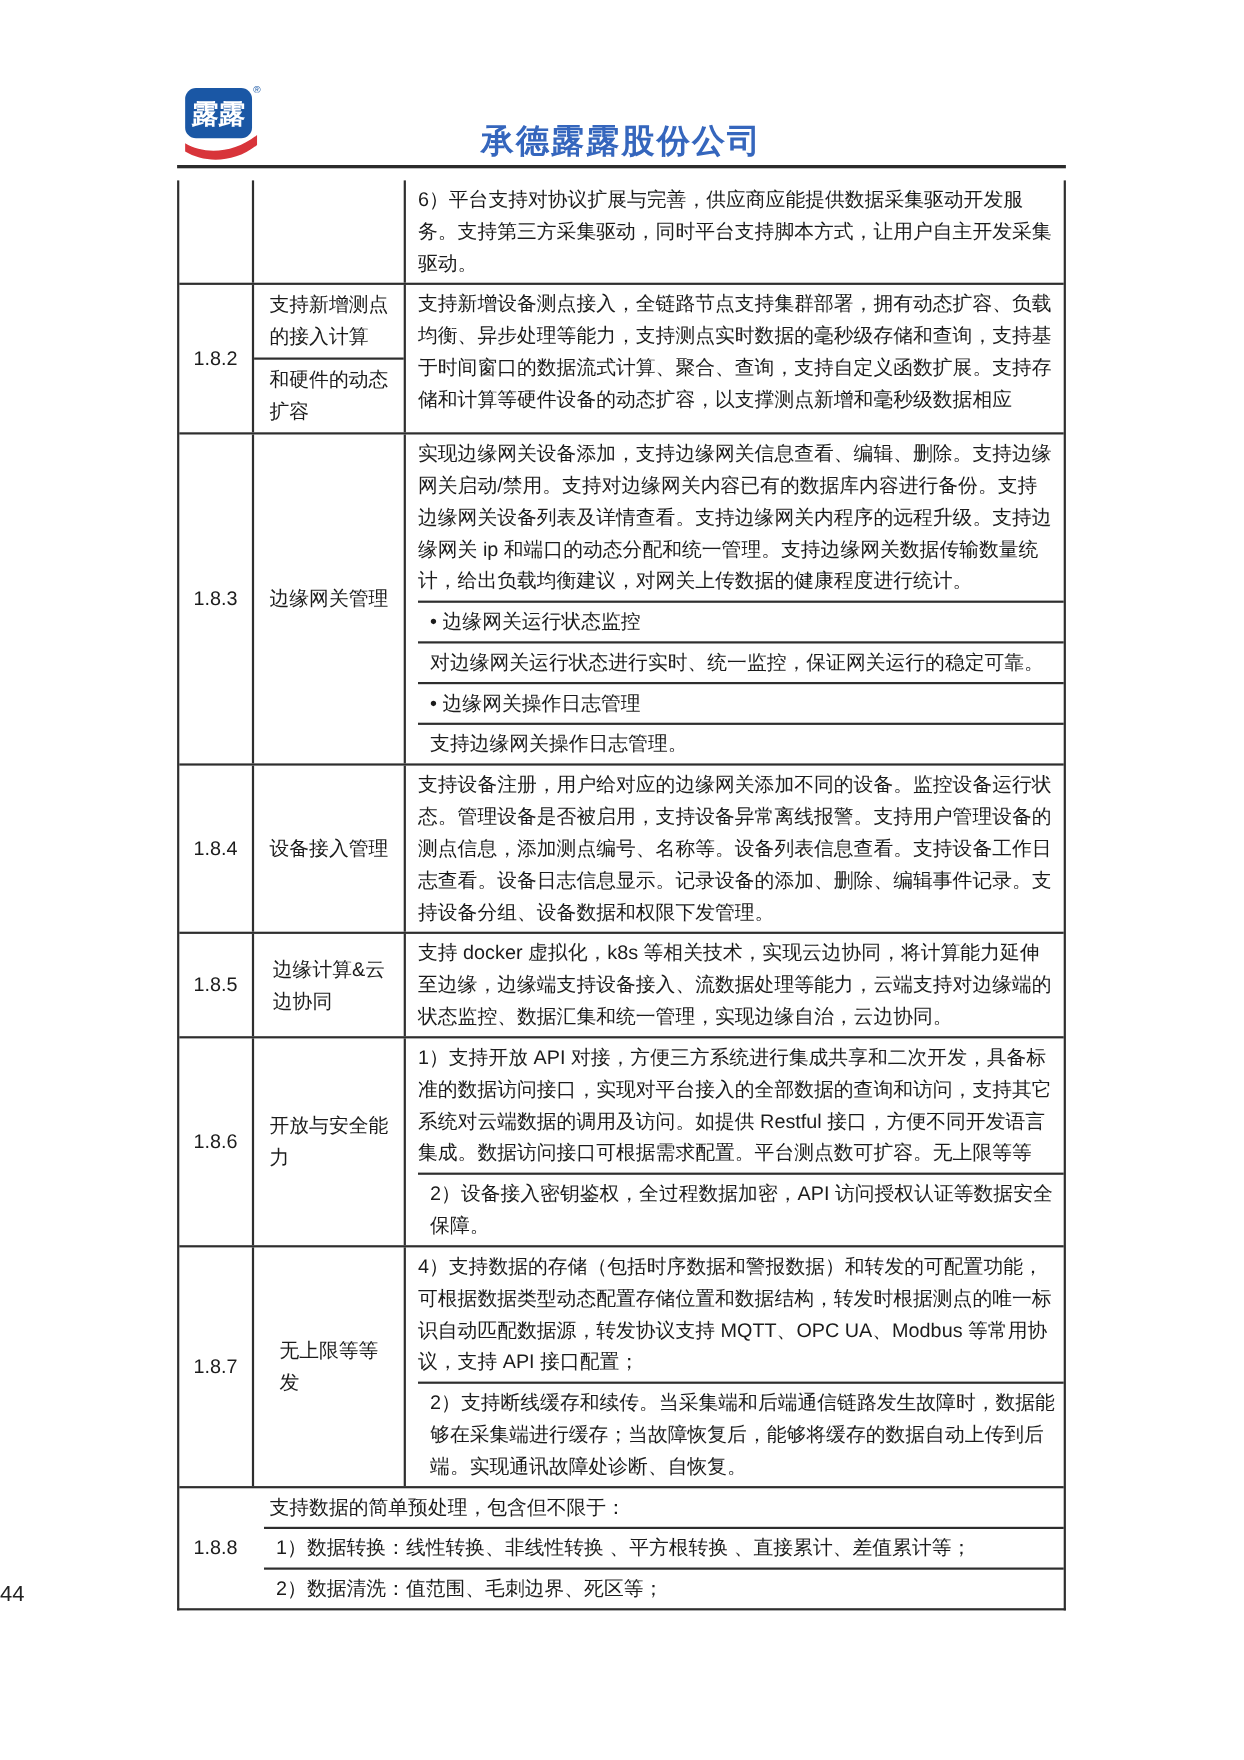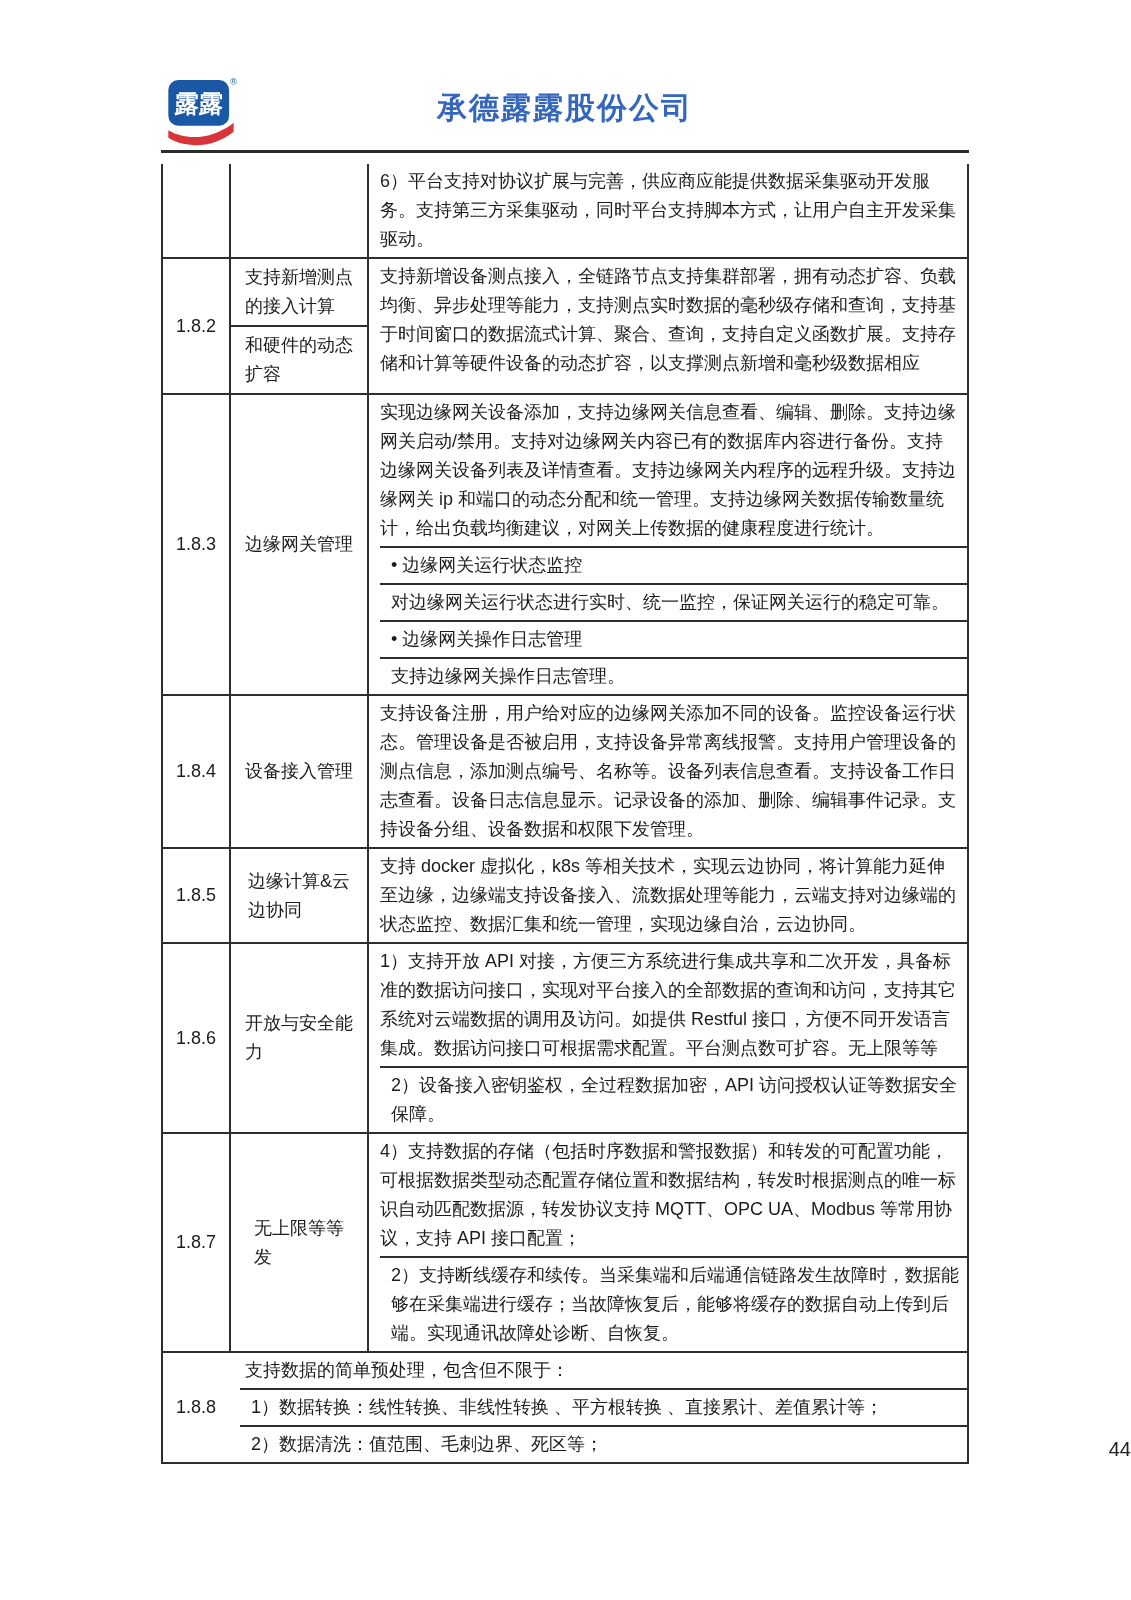--- a/index.html
+++ b/index.html
@@ -16,21 +16,21 @@
     width:1131px;height:1600px;
     background:#ffffff;
     font-family:"Liberation Sans","DejaVu Sans",sans-serif;
     color:var(--text);
     overflow:hidden;
   }
   
   .header{position:absolute;left:161px;top:72px;width:808px;height:92px;}
   .logo{position:absolute;left:2px;top:2px;width:76px;height:76px;}
   .company-title{
-    position:absolute;left:0;right:0;top:16px;
+    position:absolute;left:0;right:0;top:36px;
     text-align:center;
     font-size:30px;font-weight:700;letter-spacing:2px;
     color:var(--title-blue);
   }
   .header-rule{
     position:absolute;left:0;right:0;top:78px;
     height:3px;background:#2b2b2b;
   }
   
   .req-table{
@@ -58,21 +58,21 @@
     flex:1;display:flex;align-items:center;justify-content:center;
     text-align:left;white-space:pre-line;padding:4px 6px;
   }
   .tblock + .tblock{border-top:2px solid var(--table-border);}
   .cell.desc{flex:1;display:flex;flex-direction:column;}
   .sub{padding:3px 8px 3px 11px;white-space:pre-wrap;}
   .sub + .sub{border-top:2px solid var(--table-border);margin-left:11px;}
   
   .footer{
     position:absolute;left:0;right:0;top:1438px;
-    text-align:right;font-size:20px;color:#222222;
+    text-align:left;font-size:20px;color:#222222;
   }
 </style>
 </head>
 <body>
 
 <div class="page">
 
   <div class="header">
     <svg class="logo" viewBox="0 0 100 100">
       <rect x="7" y="8" width="80" height="60" rx="13" fill="var(--logo-blue)"></rect>

